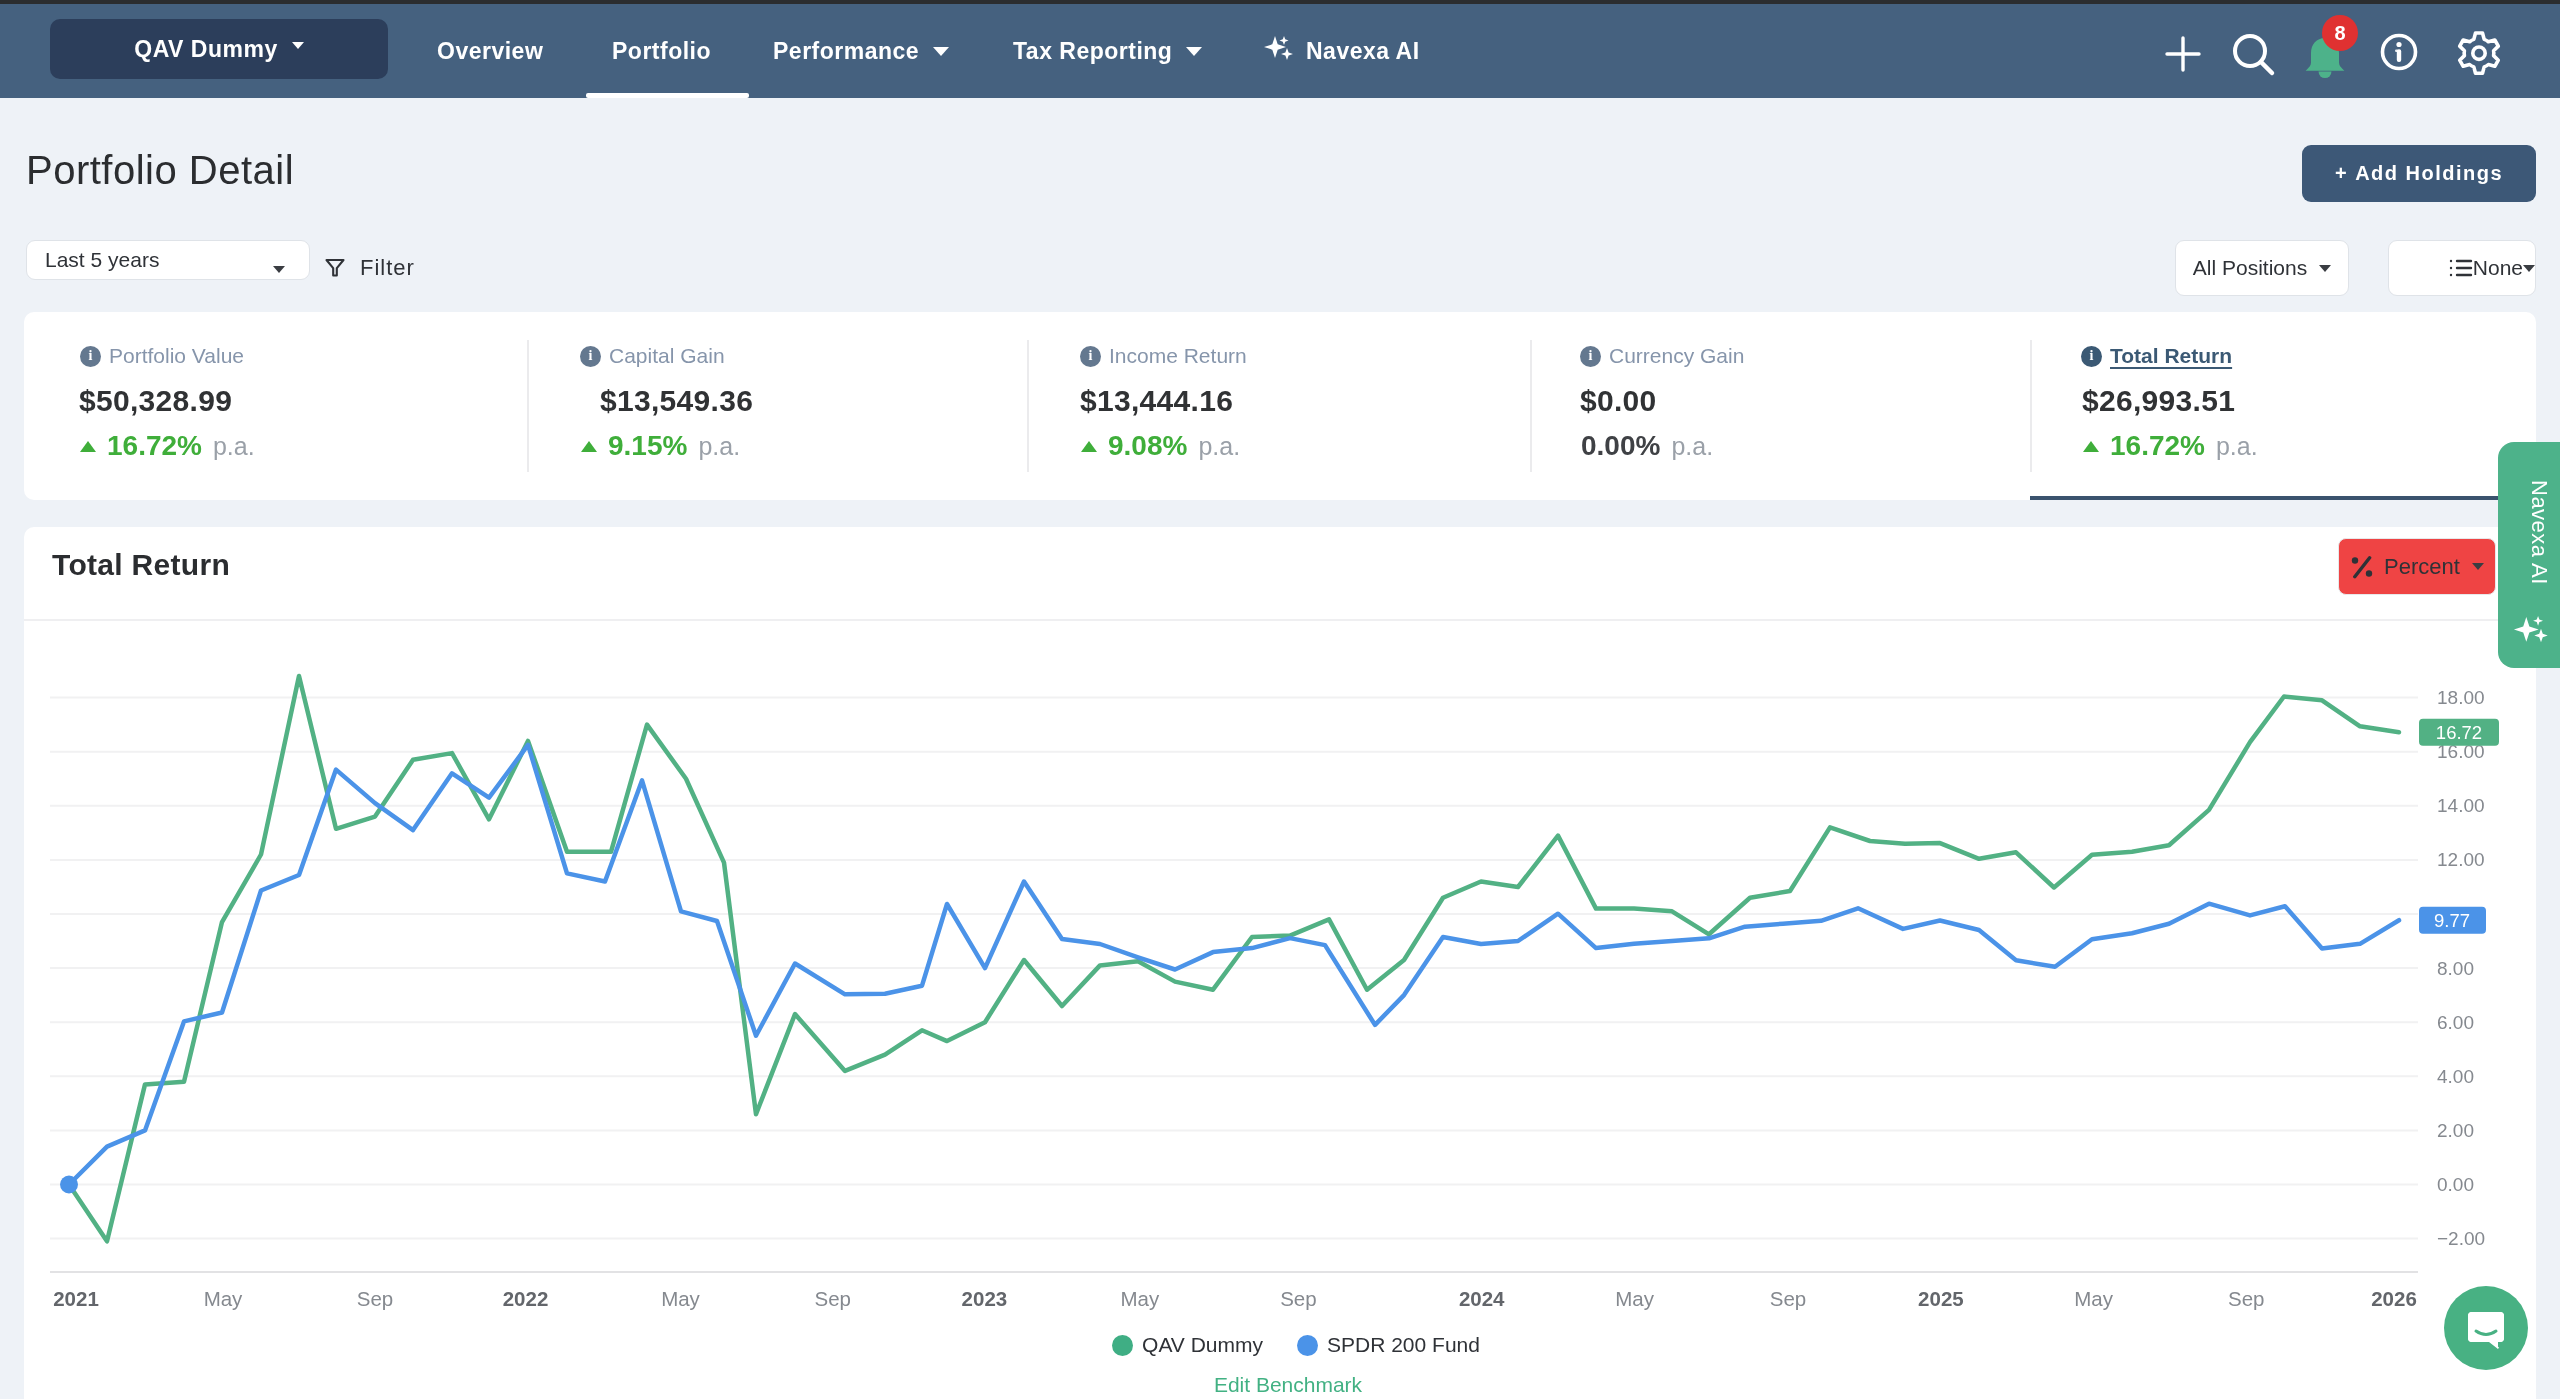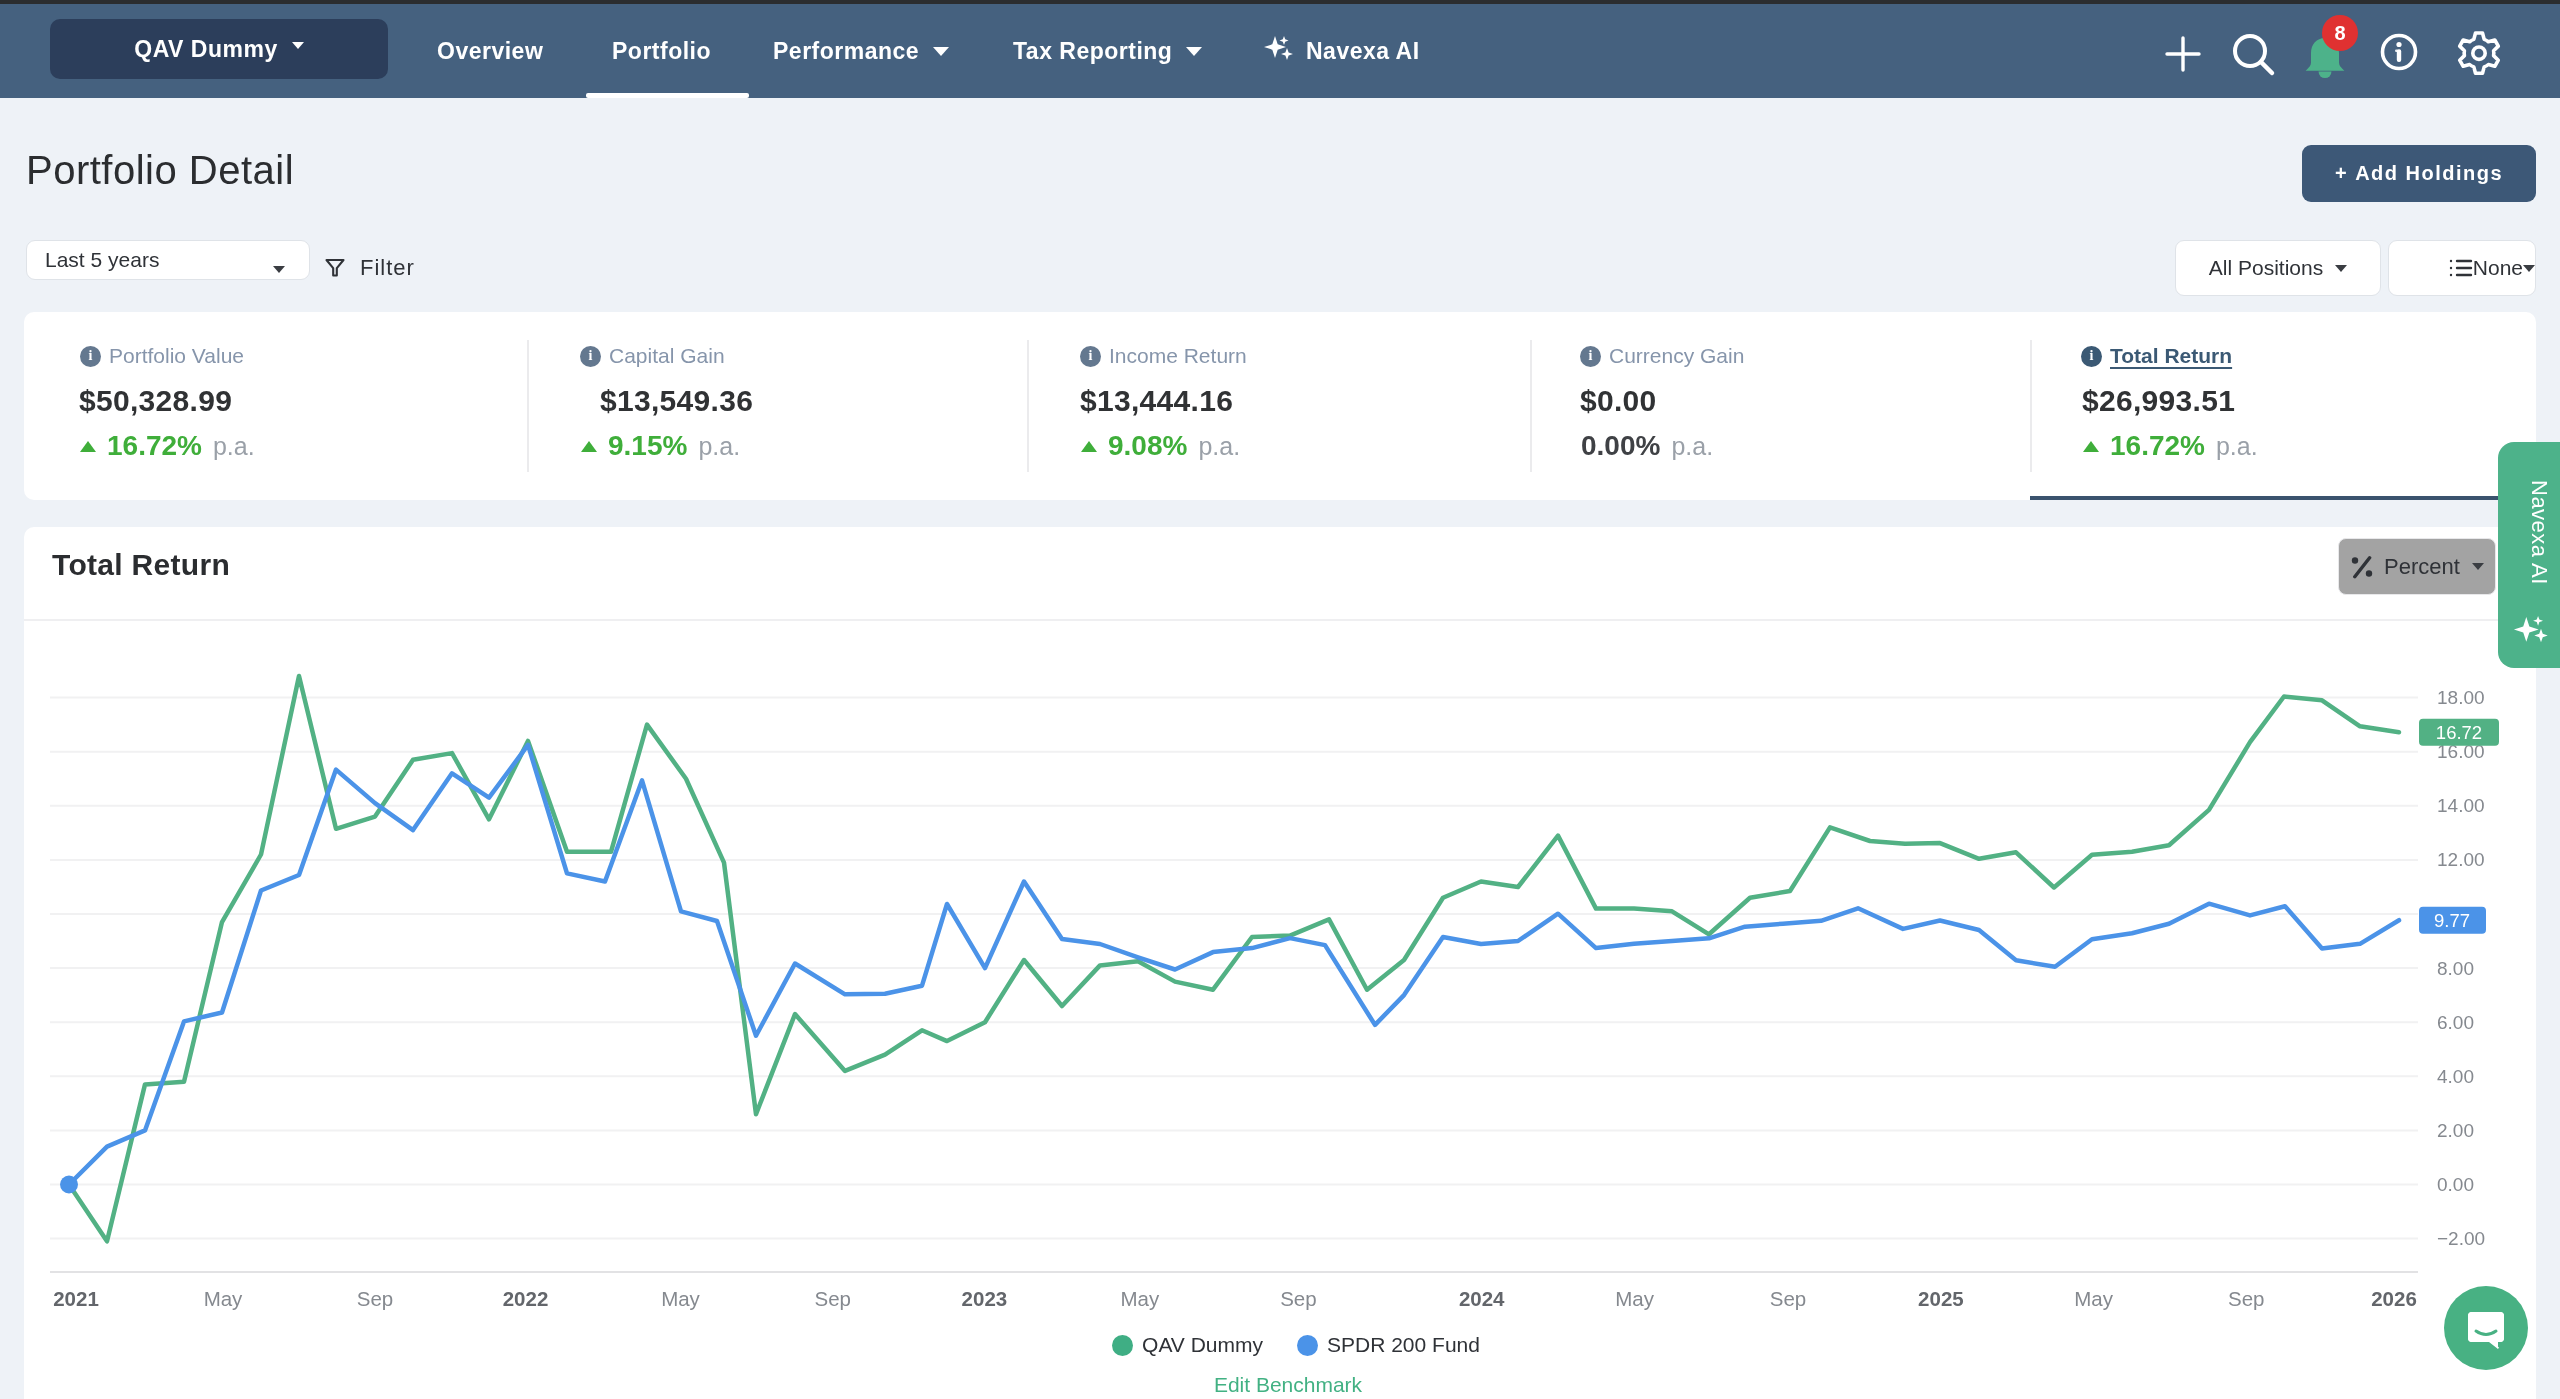--- a/index.html
+++ b/index.html
@@ -15,39 +15,39 @@
 .navicons { position:absolute; right:0; top:4px; height:94px; }
 
 .h1 { position:absolute; left:26px; top:148px; font-size:40px; font-weight:normal; color:#2b2d30; letter-spacing:0.5px; }
 .addbtn { position:absolute; left:2302px; top:145px; width:234px; height:57px; background:#3d5877; color:#fff; border-radius:9px; font-size:20px; font-weight:bold; letter-spacing:1.5px; display:flex; align-items:center; justify-content:center; }
 
 .select { position:absolute; background:#fff; border:1px solid #dfe3e8; border-radius:9px; display:flex; align-items:center; color:#2f3237; font-size:21px; }
 .sel1 { left:26px; top:240px; width:284px; height:40px; padding-left:18px; }
 .sel1 .dcaret { position:absolute; right:22px; }
 .dcaret { width:0; height:0; border-left:6.5px solid transparent; border-right:6.5px solid transparent; border-top:7.5px solid #3a3d42; }
 .filter { position:absolute; left:323px; top:240px; height:56px; display:flex; align-items:center; color:#2f3237; font-size:22px; letter-spacing:1px; }
-.selAll { left:2175px; top:240px; width:206px; height:56px; justify-content:center; gap:12px; }
+.selAll { left:2175px; top:240px; width:174px; height:56px; justify-content:center; gap:12px; }
 .selNone { left:2388px; top:240px; width:148px; height:56px; justify-content:flex-end; }
 
 .stats { position:absolute; left:24px; top:312px; width:2512px; height:188px; background:#fff; border-radius:10px; }
 .statsep { position:absolute; top:28px; height:132px; width:2px; background:#ebebed; }
 .slabel { display:flex; align-items:center; gap:8px; font-size:21px; color:#8695ab; position:absolute; top:344px; }
 .slabel5 { color:#3b5974; font-weight:bold; text-decoration:underline; text-underline-offset:4px; text-decoration-thickness:2px; }
 .sval { position:absolute; top:384px; font-size:30px; font-weight:bold; color:#303234; letter-spacing:0.3px; }
 .schg { position:absolute; top:430px; font-size:28px; font-weight:bold; color:#3fae3a; display:flex; align-items:center; gap:11px; }
 .schg .pa { font-size:25px; font-weight:normal; color:#9aa0a8; }
 .uptri { width:0; height:0; border-left:8px solid transparent; border-right:8px solid transparent; border-bottom:11px solid #3fae3a; display:inline-block; }
 .ibadge { width:21px; height:21px; border-radius:50%; background:#64788f; color:#fff; font-size:14px; font-weight:bold; display:inline-flex; align-items:center; justify-content:center; font-family:"Liberation Serif",serif; flex:0 0 auto; }
 .ibadge5 { background:#3b5974; }
 .activeline { position:absolute; left:2030px; top:496px; width:506px; height:4px; background:#3a536e; }
 
 .chartcard { position:absolute; left:24px; top:527px; width:2512px; height:872px; background:#fff; border-radius:10px 0 0 0; }
 .ctitle { position:absolute; left:28px; top:21px; font-size:30px; font-weight:bold; color:#2b2d30; letter-spacing:0.3px; }
 .cdivider { position:absolute; left:0; top:92px; width:2512px; height:2px; background:#efeff1; }
-.pctbtn { position:absolute; left:2314px; top:11px; width:158px; height:57px; background:#a3a3a3; border:1px solid #e8e8ea; border-radius:8px; display:flex; align-items:center; justify-content:center; gap:10px; font-size:22px; color:#2f3237;text-align:center; }
+.pctbtn { position:absolute; left:2314px; top:11px; width:158px; height:57px; background:#ef4444; border:1px solid #e8e8ea; border-radius:8px; display:flex; align-items:center; justify-content:center; gap:10px; font-size:22px; color:#2f3237;text-align:center; }
 .legend { position:absolute; left:16px; top:806px; width:2512px; display:flex; justify-content:center; gap:34px; font-size:21px; color:#2f3237; align-items:center; }
 .ldot { width:21px; height:21px; border-radius:50%; display:inline-block; margin-right:9px; vertical-align:-4px; }
 .editb { position:absolute; left:8px; top:846px; width:2512px; text-align:center; font-size:21px; color:#42b183; }
 
 .aitab { position:absolute; left:2498px; top:442px; width:70px; height:226px; background:#4db28a; border-radius:16px 0 0 16px; z-index:5; }
 .aitab .txt { position:absolute; left:8px; top:20px; width:46px; height:140px; color:#fff; font-size:22px; letter-spacing:0.5px; writing-mode:vertical-rl; text-align:center; }
 
 .intercom { position:absolute; left:2444px; top:1286px; width:84px; height:84px; border-radius:50%; background:#48b183; z-index:6; display:flex; align-items:center; justify-content:center; }
 </style>
 </head>

